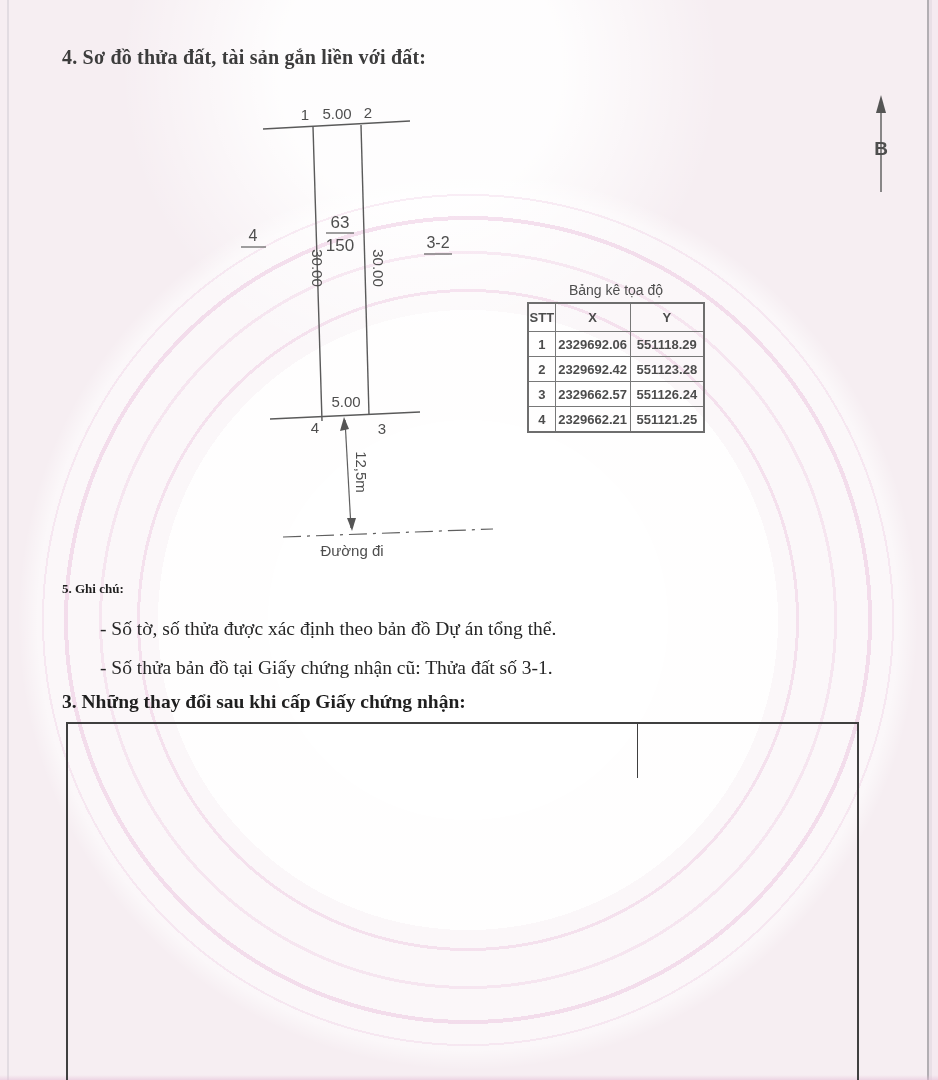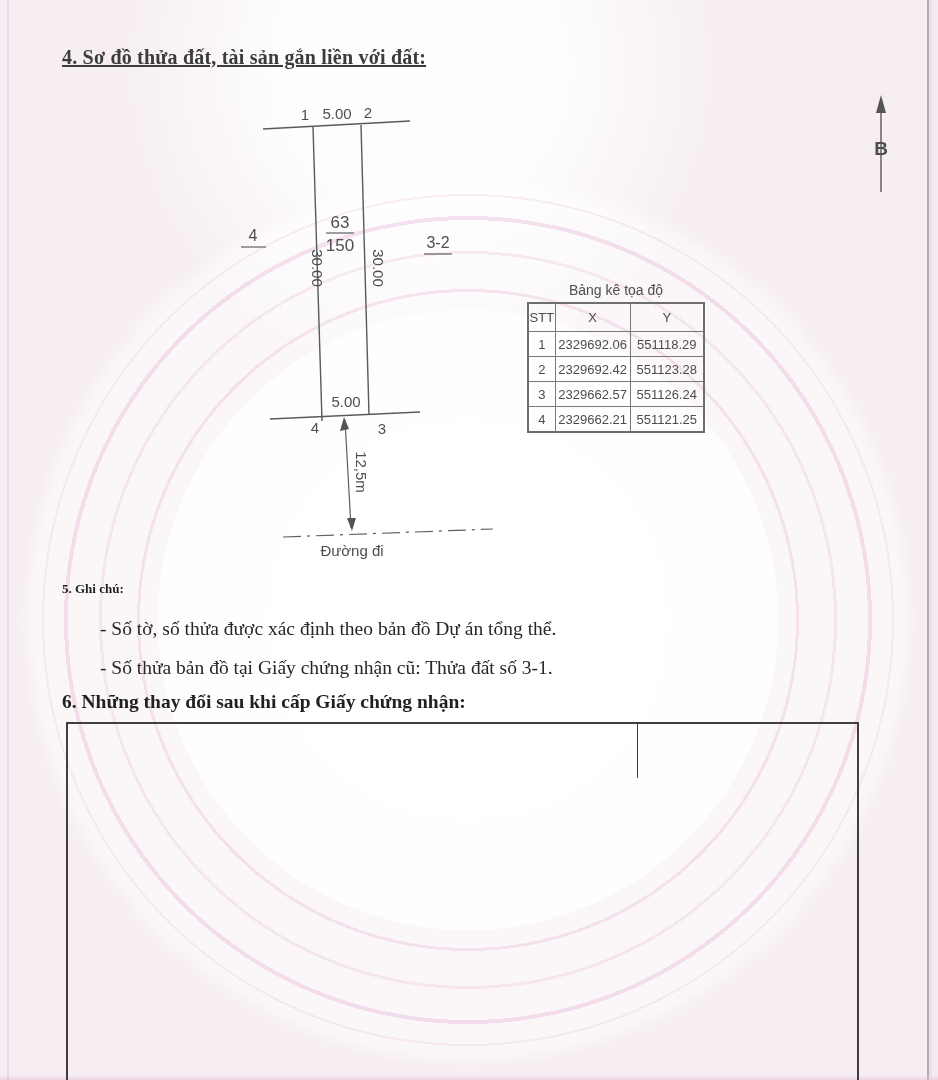--- a/index.html
+++ b/index.html
@@ -35,36 +35,36 @@
   }
   
   .edge-right{position:absolute;top:0;left:927px;width:11px;height:1080px;
     background:linear-gradient(to right,#b2aeb3 0 2px,#e9dfe6 2px 5px,#f5eaf0 5px);}
   .edge-left{position:absolute;top:0;left:7px;width:2px;height:1080px;
     background:rgba(175,175,188,0.28);}
   .edge-bottom{position:absolute;left:0;bottom:0;width:938px;height:5px;
     background:linear-gradient(to top,rgba(230,192,216,0.55),rgba(230,192,216,0));}
 
   .sec4-title{position:absolute;left:62px;top:46px;margin:0;
-    font-size:20px;font-weight:bold;color:#3c3c3c;letter-spacing:.2px;text-decoration:underline;}
+    font-size:20px;font-weight:bold;color:#3c3c3c;letter-spacing:.2px;}
 
   
   svg.overlay{position:absolute;left:0;top:0;}
   svg.overlay text{font-family:"Liberation Sans",sans-serif;fill:#4e4e4e;}
   .dline{stroke:#5a5a5a;stroke-width:1.4;fill:none;}
   .dthin{stroke:#5f5f5f;stroke-width:1.2;fill:none;}
   .ahead{fill:#555;}
 
   
   .coord-wrap{position:absolute;left:527px;top:282px;width:178px;
     font-family:"Liberation Sans",sans-serif;color:#4c4c4c;}
   .coord-title{text-align:center;font-size:14px;margin-bottom:4px;color:#4e4e4e;}
   .coord-table{border-collapse:collapse;border:2px solid #6e6e6e;}
   .coord-table th,.coord-table td{border:1.3px solid #787878;text-align:center;
-    font-weight:normal;font-size:13px;padding:0;}
+    font-weight:bold;font-size:13px;padding:0;}
   .coord-table th{height:27px;font-size:13px;}
   .coord-table td{height:24px;}
   .c-stt{width:26px;}
   .c-x{width:75px;}
   .c-y{width:75px;}
 
   
   .sec5{position:absolute;left:62px;top:577px;width:800px;
     font-size:19.5px;line-height:23.5px;}
   .sec5 h2{margin:0;font-size:13px;font-weight:bold;color:#1f1f1f;}
@@ -179,20 +179,20 @@
       </tbody>
     </table>
   </div>
 
   <div class="sec5">
     <h2>5. Ghi chú:</h2>
     <p>- Số tờ, số thửa được xác định theo bản đồ Dự án tổng thể.</p>
     <p>- Số thửa bản đồ tại Giấy chứng nhận cũ: Thửa đất số 3-1.</p>
   </div>
 
-  <h2 class="sec6-title">6. Những thay đổi sau khi cấp Giấy chứng nhận:</h2>
+  <h2 class="sec6-title">3. Những thay đổi sau khi cấp Giấy chứng nhận:</h2>
 
   <div class="changes-table">
     <div class="ct-cell"></div>
     <div class="ct-cell last"></div>
   </div>
 
 </div>
 
 </body></html>

